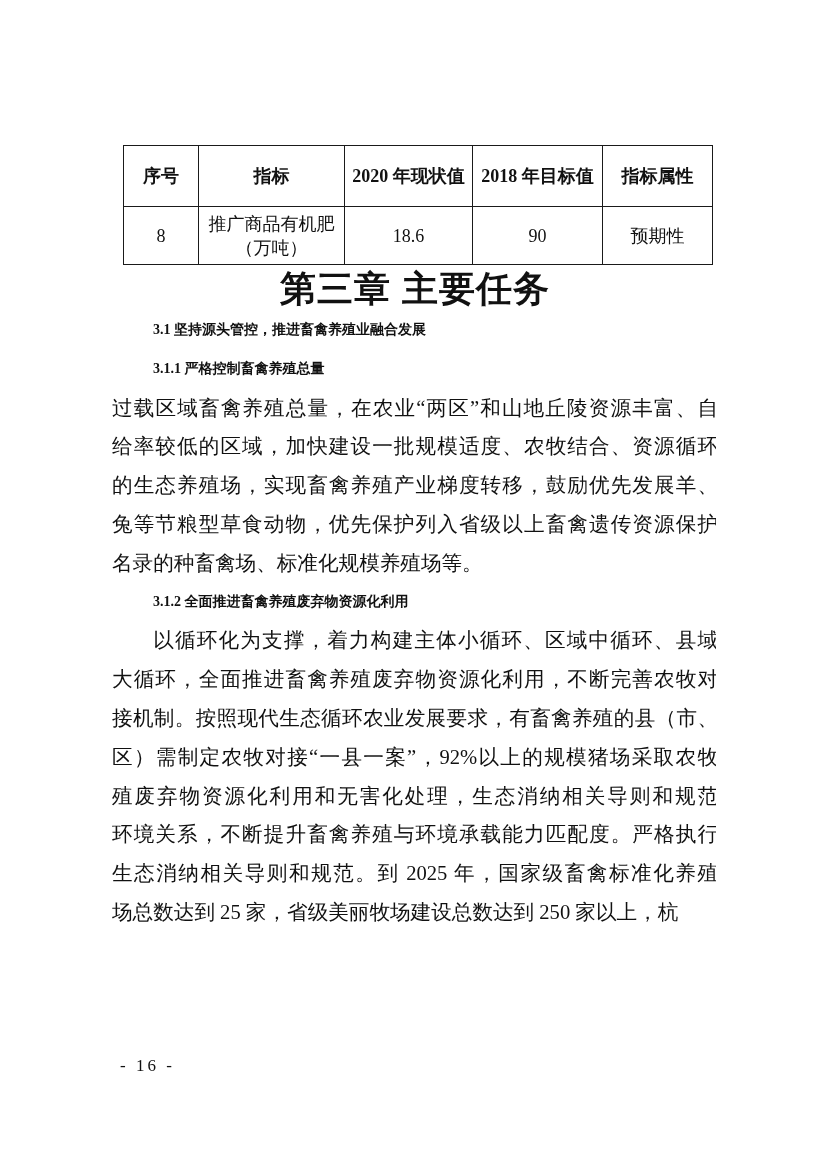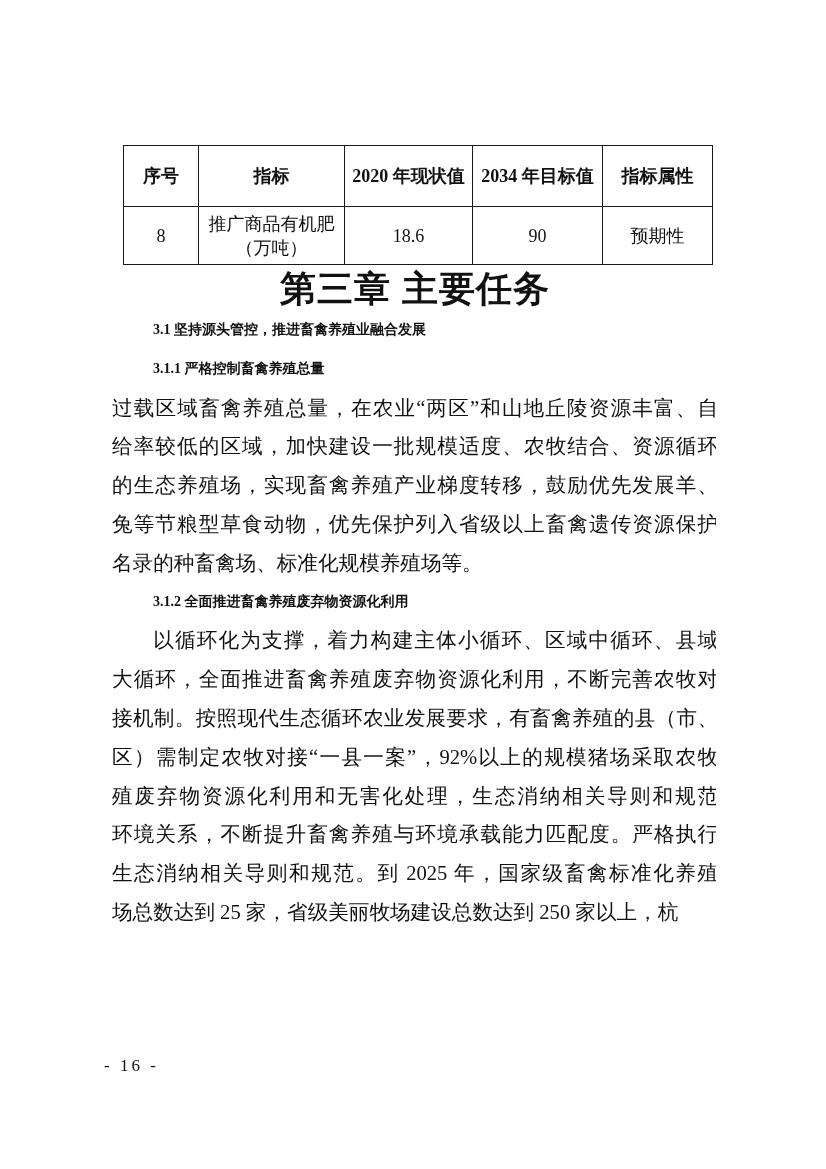--- a/index.html
+++ b/index.html
@@ -76,21 +76,21 @@
   .para .line.indent {
     text-indent: 41.2px;
   }
   .para .line.last {
     text-align-last: left;
   }
 
   
   .page-footer {
     position: absolute;
-    left: 104px;
+    left: 120px;
     top: 1056px;
     font-size: 17px;
     letter-spacing: 3px;
     color: #111111;
   }
 </style>
 </head>
 <body>
 
 <div class="page">
@@ -102,21 +102,21 @@
         <col style="width:146px">
         <col style="width:128px">
         <col style="width:130px">
         <col style="width:110px">
       </colgroup>
       <tbody>
         <tr>
           <td class="hdr">序号</td>
           <td class="hdr">指标</td>
           <td class="hdr">2020 年现状值</td>
-          <td class="hdr">2034 年目标值</td>
+          <td class="hdr">2018 年目标值</td>
           <td class="hdr">指标属性</td>
         </tr>
         <tr>
           <td class="val">8</td>
           <td class="val">推广商品有机肥（万吨）</td>
           <td class="val">18.6</td>
           <td class="val">90</td>
           <td class="val">预期性</td>
         </tr>
       </tbody>

